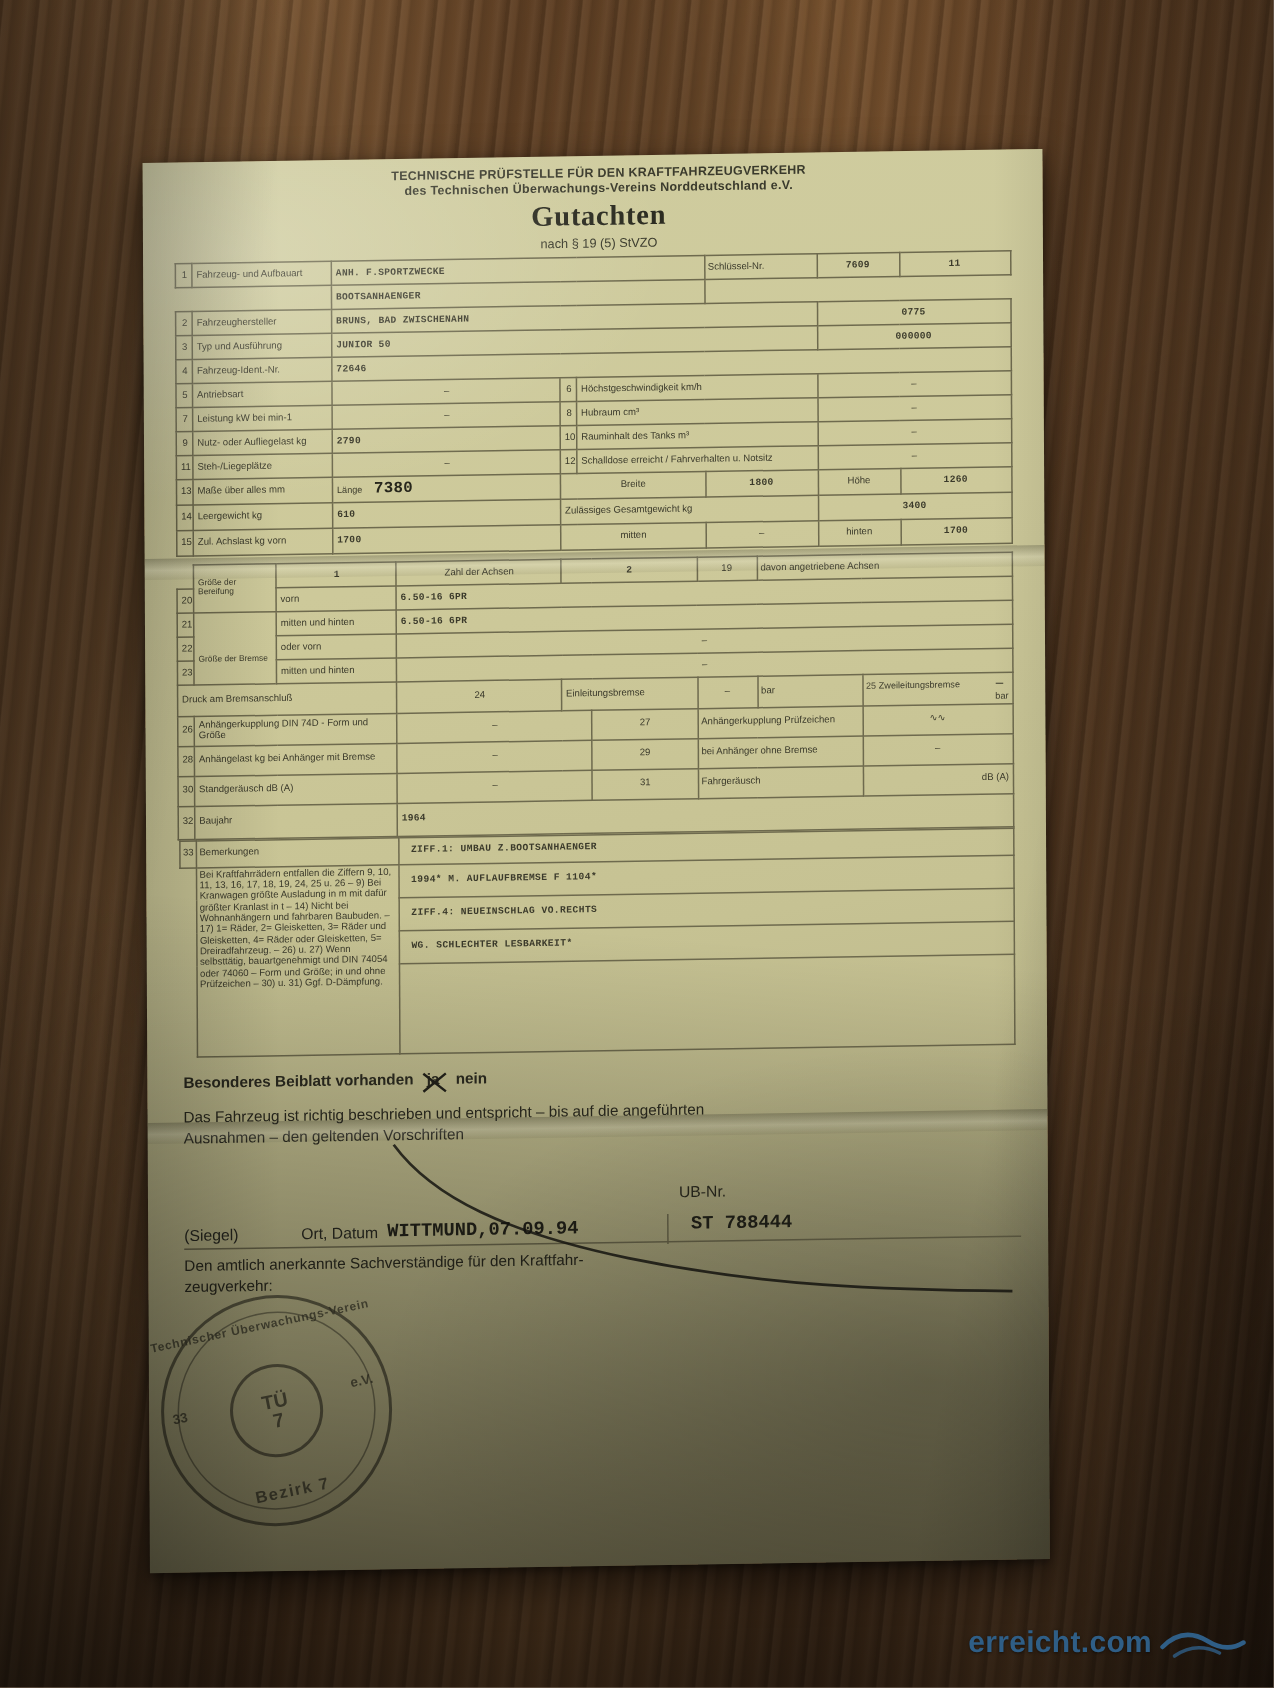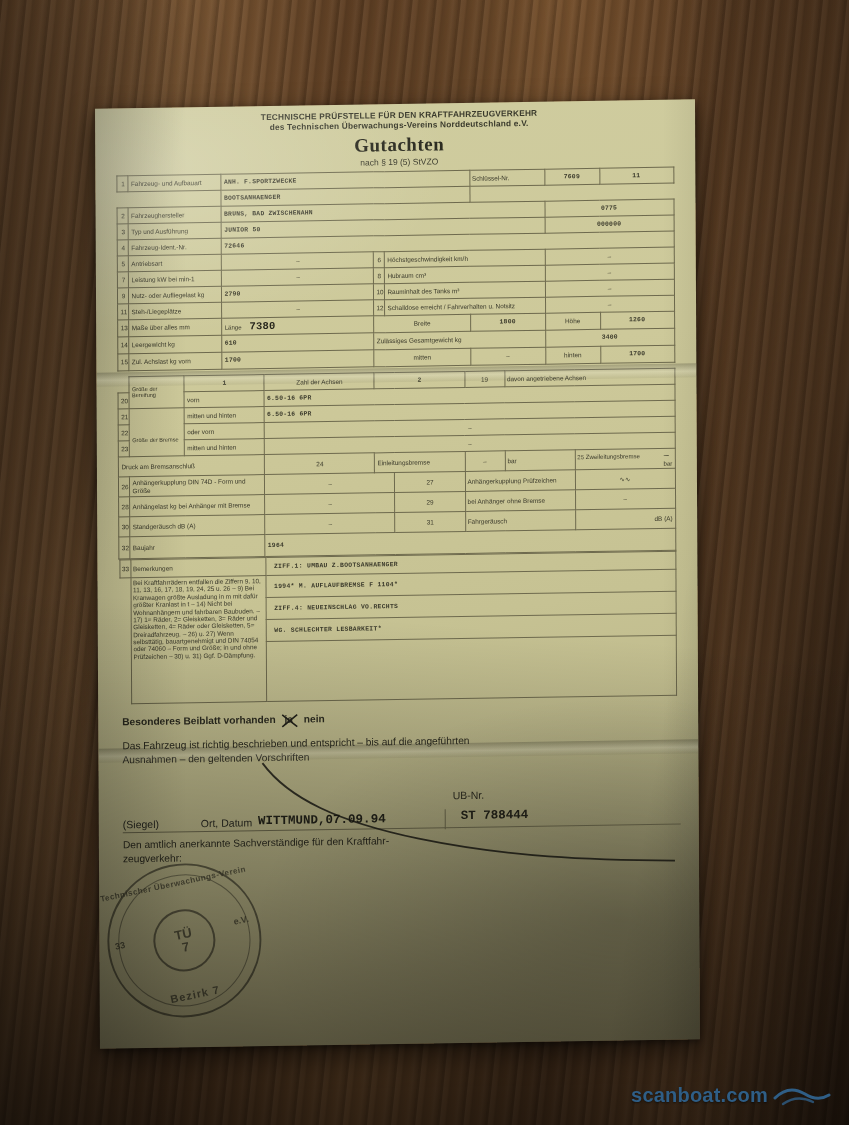--- a/index.html
+++ b/index.html
@@ -456,19 +456,19 @@
     </svg>
 
     <svg class="sig" viewBox="0 0 190 80">
       <path d="M10 58 C 16 28, 30 12, 44 18 C 54 23, 42 45, 32 54 C 26 60, 28 66, 38 62 C 52 56, 62 30, 72 20 C 78 14, 84 18, 80 30 C 76 42, 66 52, 72 58 C 78 63, 96 50, 110 40 C 124 30, 140 30, 152 40 C 160 47, 150 56, 136 56" stroke="#23221a" stroke-width="2.1" fill="none" opacity=".8" stroke-linecap="round"></path>
     </svg>
   </div>
 
   <div class="wood-shadow"></div>
 
   <div class="watermark">
-    <span><span>scanboat</span><span>.com</span></span>
+    <span><span>erreicht</span><span>.com</span></span>
     <svg class="wave" width="58" height="20" viewBox="0 0 58 20">
       <path d="M2 12 C 12 2, 22 2, 32 8 C 40 13, 48 14, 56 9" stroke="#2f5e86" stroke-width="3" fill="none" stroke-linecap="round"></path>
       <path d="M10 18 C 20 11, 30 11, 40 16" stroke="#2f5e86" stroke-width="2.4" fill="none" stroke-linecap="round" opacity=".8"></path>
     </svg>
   </div>
 </div>
 
 </body></html>

